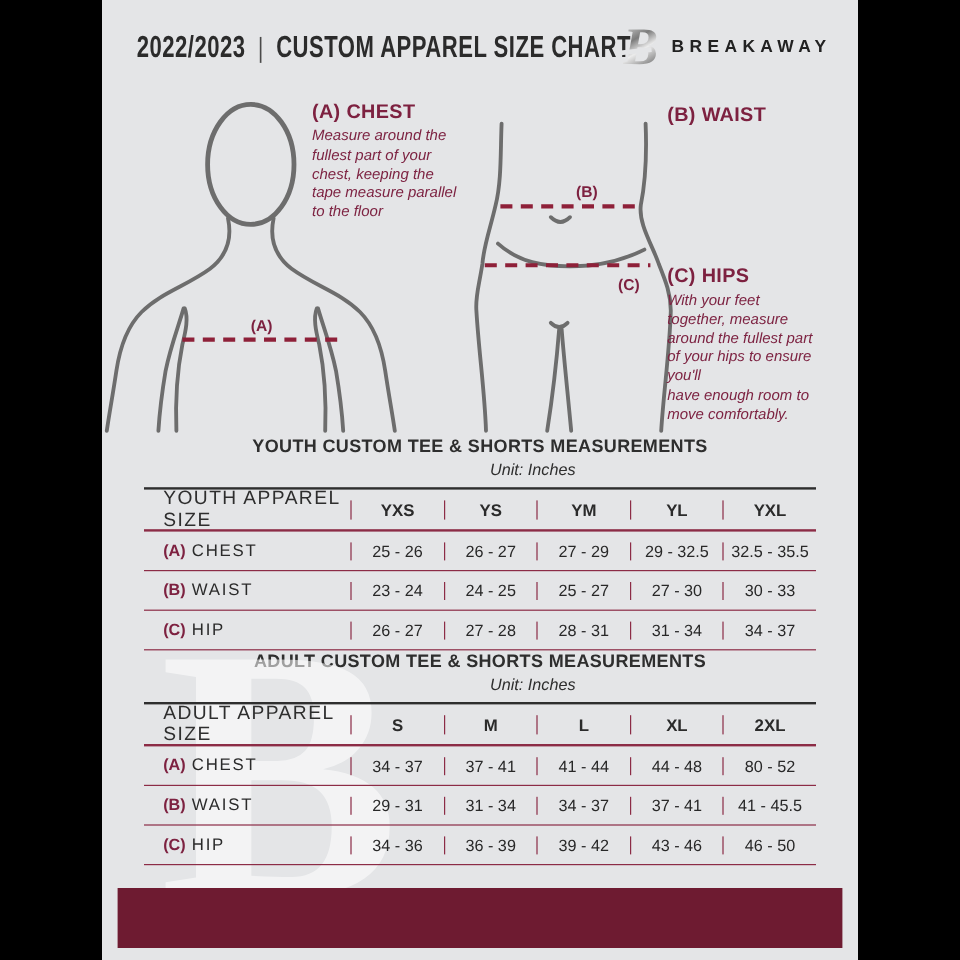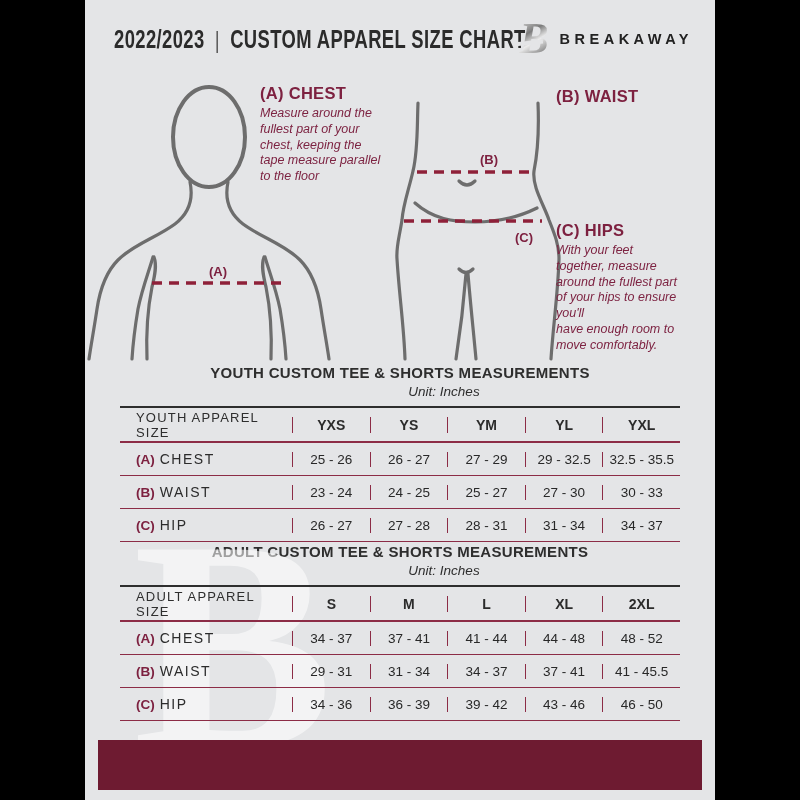--- a/index.html
+++ b/index.html
@@ -48,21 +48,21 @@
   .tbl-unit{position:absolute;left:0;width:630px;text-align:center;
     font-style:italic;font-size:13.5px;color:#2e2e2e;padding-left:44px;}
   
   .tbl{position:absolute;left:35px;width:560px;z-index:2;}
   .trow{display:flex;align-items:center;height:32px;border-bottom:1.5px solid #8c2c46;}
   .trow.head{height:33px;border-top:2.5px solid #2e2e2e;border-bottom:2px solid #8c2c46;}
   .cell-lbl{flex:0 0 156px;padding-left:16px;}
   .cell-val{flex:1 1 0;text-align:center;border-left:1.5px solid #8c2c46;
     font-size:13.5px;color:#282828;}
   .trow.head .cell-val{font-weight:bold;font-size:14px;color:#2b2b2b;}
-  .size-hdr{font-size:13px;color:#2e2e2e;letter-spacing:1.2px;}
+  .size-hdr{font-size:16px;color:#2e2e2e;letter-spacing:1.2px;}
   .row-prefix{font-weight:bold;font-size:13.5px;color:#7d2140;}
   .row-name{font-size:14px;color:#2b2b2b;letter-spacing:1.5px;margin-left:5px;}
   
   .watermark{
     position:absolute;left:48px;top:520px;z-index:1;
     font-family:"Liberation Serif",serif;font-weight:bold;
     font-size:300px;line-height:250px;color:rgba(255,255,255,.55);
   }
   .footer-bar{
     position:absolute;left:13px;top:740px;width:604px;height:50px;
@@ -184,21 +184,21 @@
       <div class="cell-val">L</div>
       <div class="cell-val">XL</div>
       <div class="cell-val">2XL</div>
     </div>
     <div class="trow">
       <div class="cell-lbl"><span class="row-prefix">(A)</span><span class="row-name">CHEST</span></div>
       <div class="cell-val">34 - 37</div>
       <div class="cell-val">37 - 41</div>
       <div class="cell-val">41 - 44</div>
       <div class="cell-val">44 - 48</div>
-      <div class="cell-val">48 - 52</div>
+      <div class="cell-val">80 - 52</div>
     </div>
     <div class="trow">
       <div class="cell-lbl"><span class="row-prefix">(B)</span><span class="row-name">WAIST</span></div>
       <div class="cell-val">29 - 31</div>
       <div class="cell-val">31 - 34</div>
       <div class="cell-val">34 - 37</div>
       <div class="cell-val">37 - 41</div>
       <div class="cell-val">41 - 45.5</div>
     </div>
     <div class="trow">

